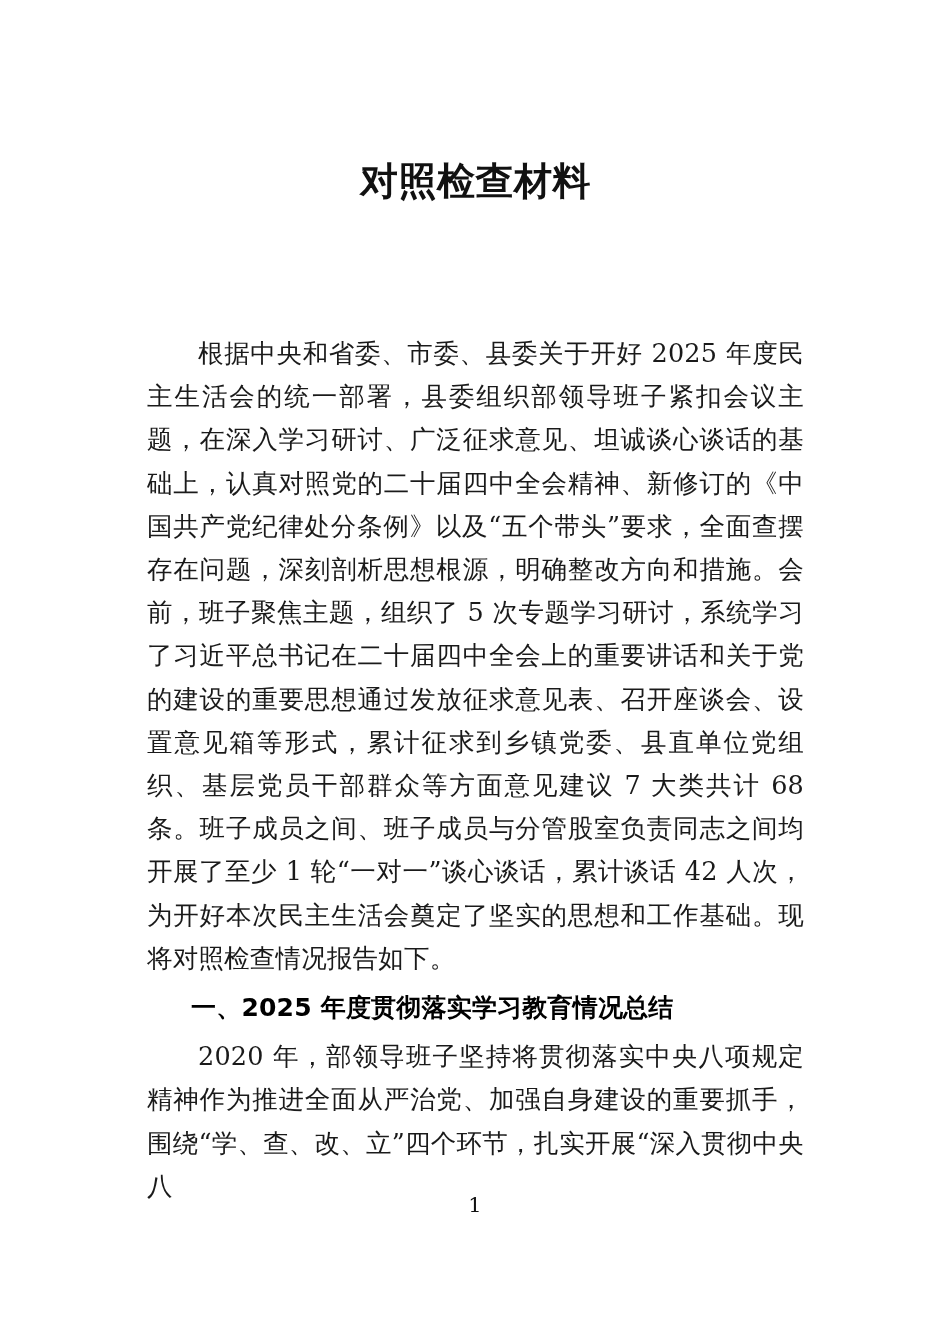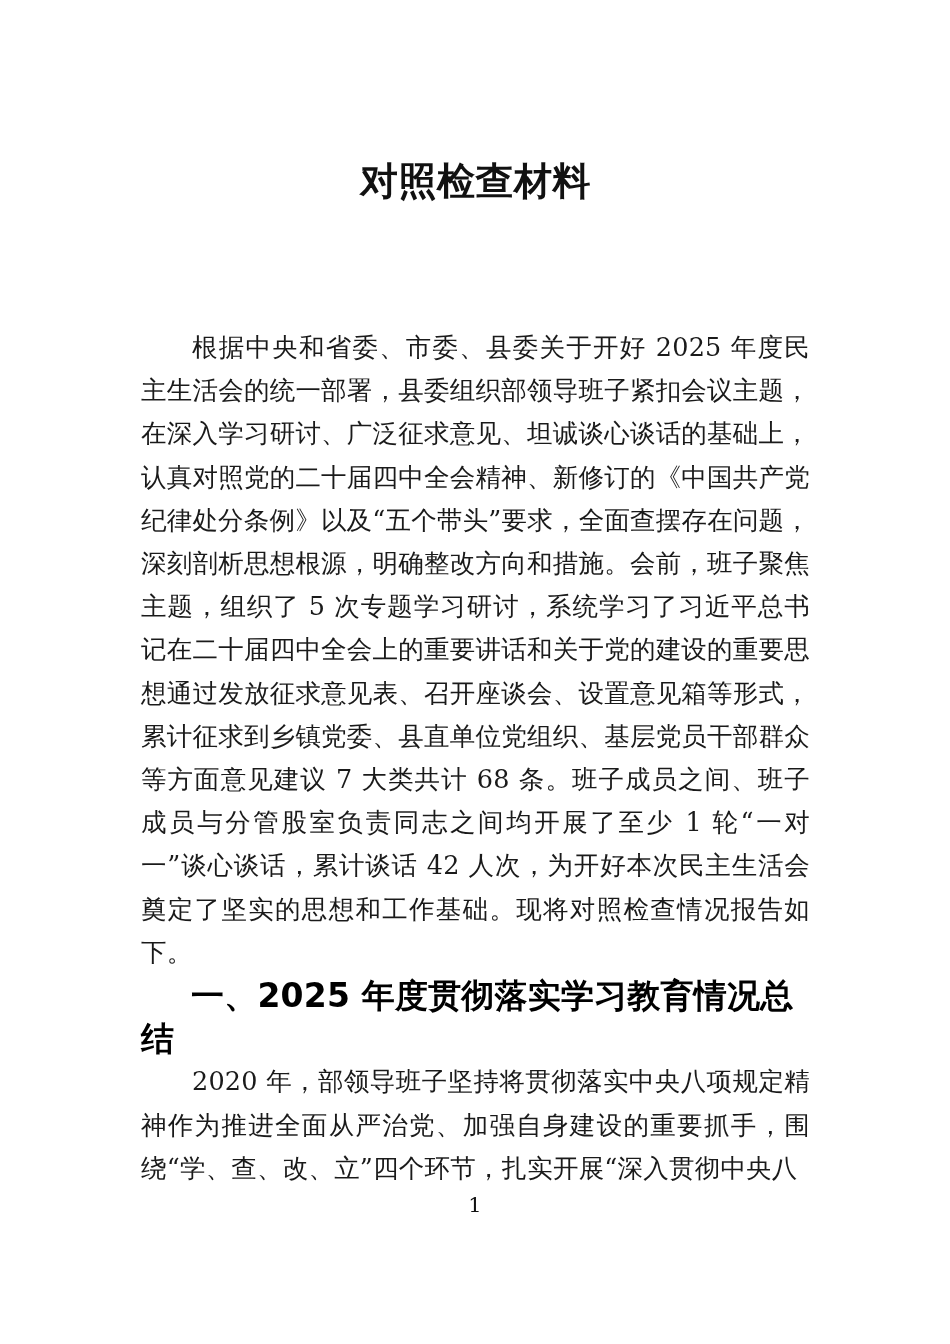--- a/index.html
+++ b/index.html
@@ -59,39 +59,39 @@
 
   
   .body-block {
     position: absolute;
     left: 0;
     top: 326px;
     width: 669px;
   }
 
   p.para {
-    margin: 0;
+    margin: 6px;
     padding: 0;
     font-family: "DejaVu Serif", "Liberation Serif", serif;
     font-size: 25.5px;
     line-height: 43.2px;
     text-align: justify;
     text-justify: inter-ideograph;
     text-indent: 51px;
     color: #1a1a1a;
     letter-spacing: 0.2px;
     word-break: break-all;
   }
 
   h2.section-heading {
     margin: 0;
     padding: 0;
     font-family: "DejaVu Sans", "Liberation Sans", sans-serif;
     font-weight: 700;
-    font-size: 33px;
+    font-size: 25px;
     line-height: 43.2px;
     text-indent: 50px;
     text-align: left;
     color: #000000;
     letter-spacing: 0.2px;
   }
 
   
   .page-number {
     position: absolute;

